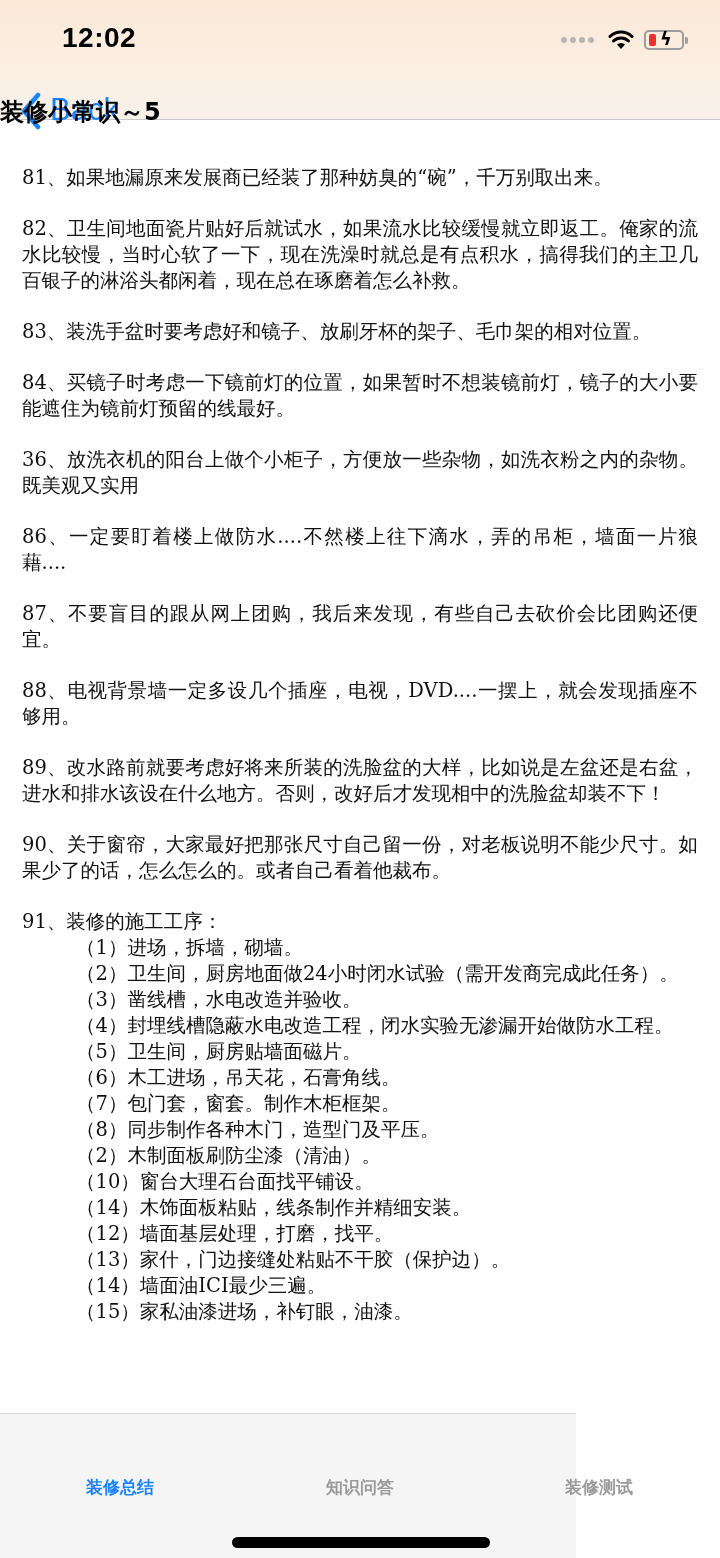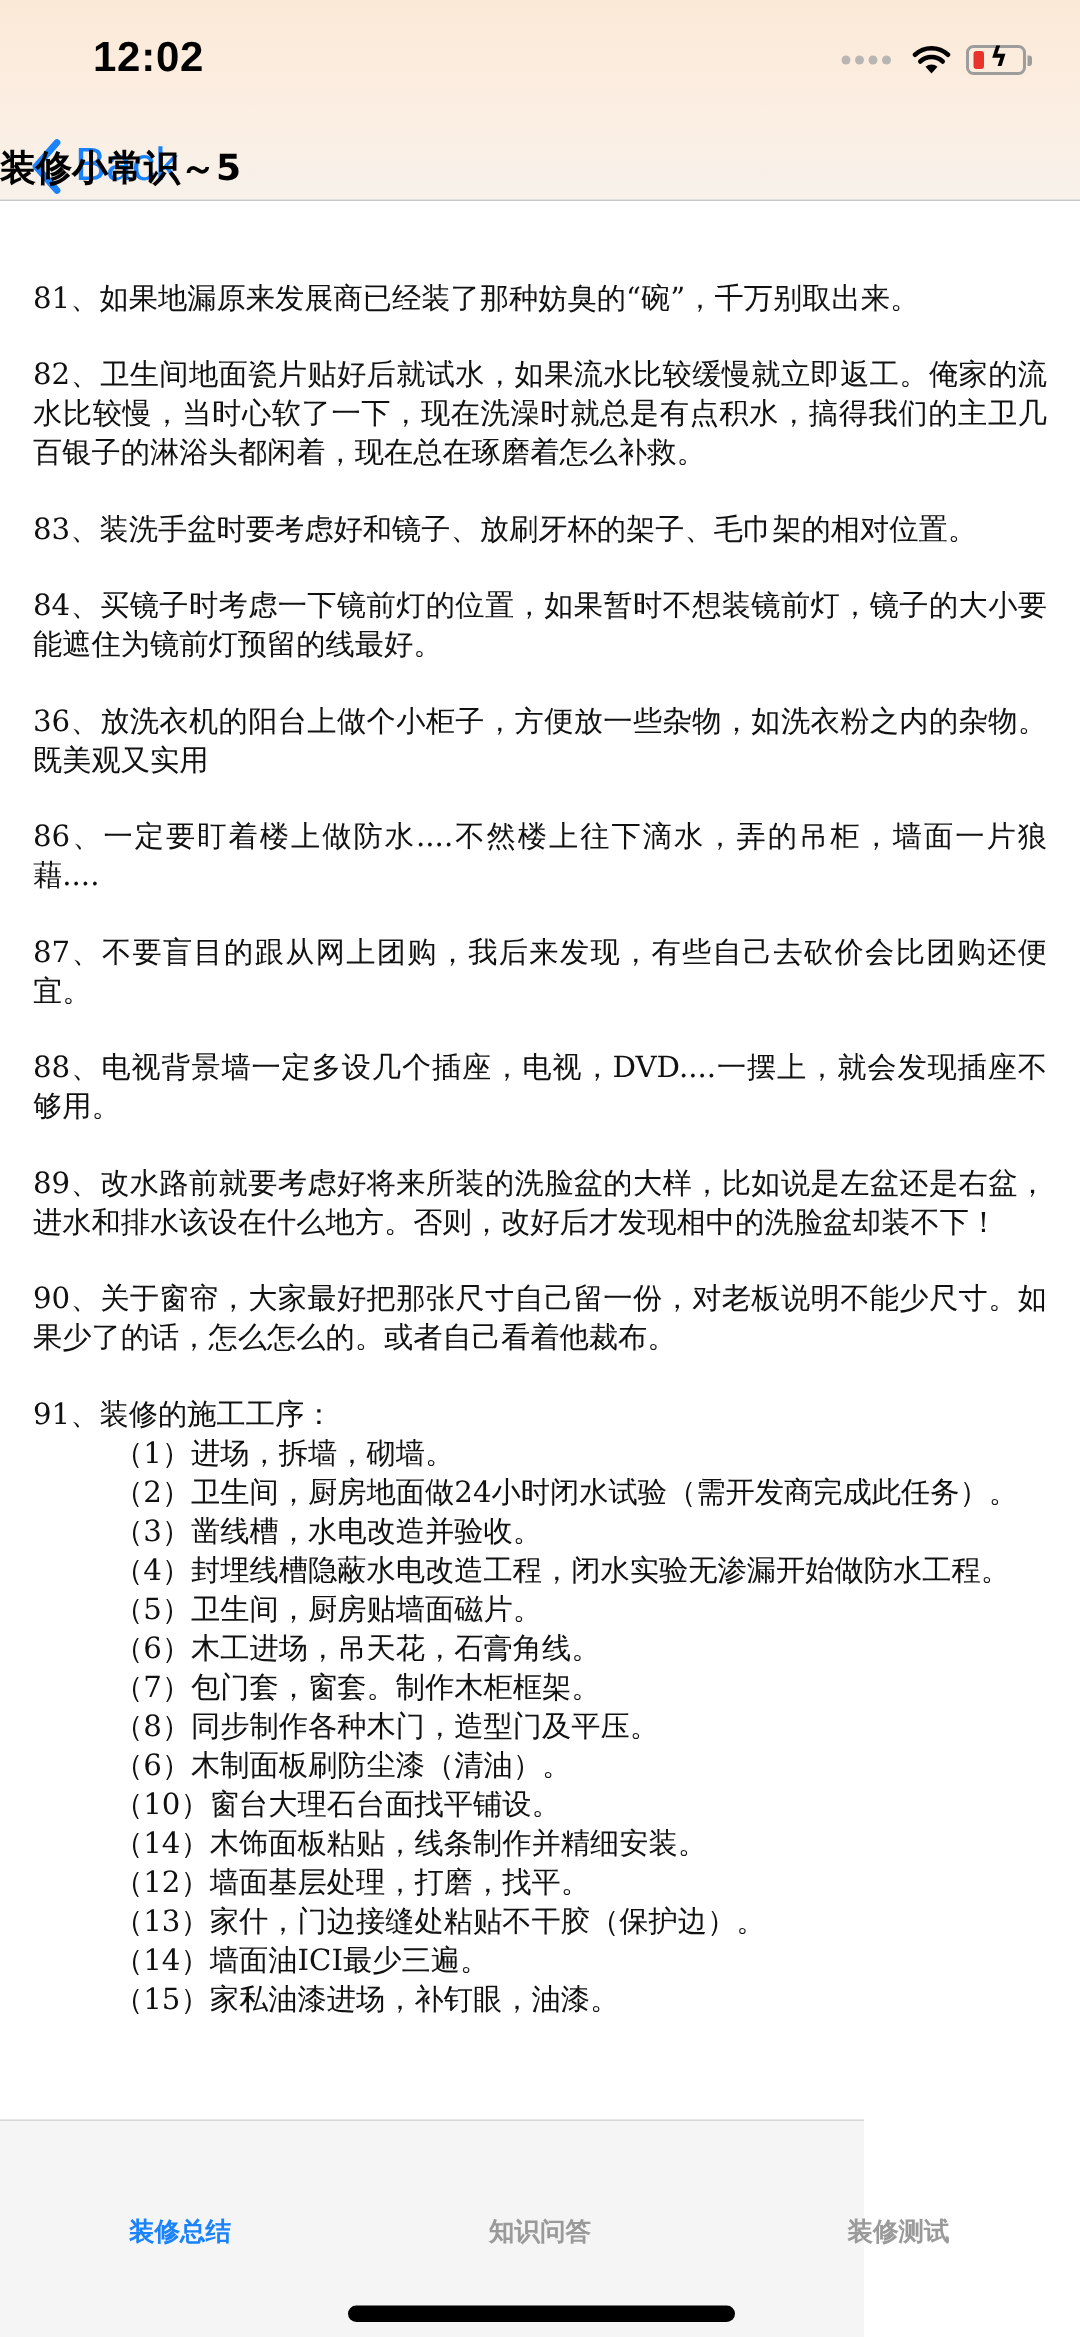--- a/index.html
+++ b/index.html
@@ -1,20 +1,20 @@
 <!DOCTYPE html>
 <html><head>
 <meta charset="utf-8">
 <style>
   * { box-sizing: border-box; margin: 0; padding: 0; }
   html, body { width: 720px; height: 1558px; overflow: hidden; background: #ffffff; }
   body { position: relative; font-family: "DejaVu Sans", "Liberation Sans", sans-serif; color: #111; }
 
   .top-bar {
-    position: absolute; left: 0; top: 0; width: 720px; height: 134px;
+    position: absolute; left: 0; top: 0; width: 720px; height: 120px;
     background: linear-gradient(180deg, #fbe9d7 0%, #fbeee2 55%, #f7f1ea 100%);
     border-bottom: 1px solid #c9c9c9;
     z-index: 5;
   }
   .status-time {
     position: absolute; left: 62px; top: 22px; font-size: 28px; font-weight: bold;
     font-family: "Liberation Sans", sans-serif; color: #000; letter-spacing: 0.5px;
   }
   .status-right { position: absolute; right: 36px; top: 26px; height: 28px; display: flex; align-items: center; gap: 10px; }
   .signal-dots { display: flex; gap: 3px; align-items: center; margin-right: 4px; }
@@ -28,21 +28,21 @@
     position: absolute; left: 20px; top: 92px; display: flex; align-items: flex-start; cursor: pointer;
     color: #1a82fb;
   }
   .nav-back-label { font-family: "Liberation Sans", sans-serif; font-size: 31px; margin-left: 8px; }
   .nav-title {
     position: absolute; left: 0; right: 0; top: 96px; 
     font-size: 24px; font-weight: bold; color: #000;
   }
 
   .content {
-    position: absolute; left: 0; top: 168px; width: 720px; height: 1258px; overflow: hidden;
+    position: absolute; left: 0; top: 147px; width: 720px; height: 1258px; overflow: hidden;
     padding: 18px 22px 0 22px;
     font-family: "DejaVu Serif", "Liberation Serif", serif;
     font-size: 19.5px; line-height: 26px; color: #111;
   }
   .para { margin-bottom: 25px; text-align: justify; }
   .step { text-indent: 54px; }
   .steps { margin-top: 0; }
 
   .tab-bar {
     position: absolute; left: 0; top: 1413px; width: 576px; height: 145px;
@@ -100,21 +100,21 @@
   <div class="steps">
     <p>91、装修的施工工序：</p>
     <p class="step">（1）进场，拆墙，砌墙。</p>
     <p class="step">（2）卫生间，厨房地面做24小时闭水试验（需开发商完成此任务）。</p>
     <p class="step">（3）凿线槽，水电改造并验收。</p>
     <p class="step">（4）封埋线槽隐蔽水电改造工程，闭水实验无渗漏开始做防水工程。</p>
     <p class="step">（5）卫生间，厨房贴墙面磁片。</p>
     <p class="step">（6）木工进场，吊天花，石膏角线。</p>
     <p class="step">（7）包门套，窗套。制作木柜框架。</p>
     <p class="step">（8）同步制作各种木门，造型门及平压。</p>
-    <p class="step">（6）木制面板刷防尘漆（清油）。</p>
+    <p class="step">（2）木制面板刷防尘漆（清油）。</p>
     <p class="step">（10）窗台大理石台面找平铺设。</p>
     <p class="step">（14）木饰面板粘贴，线条制作并精细安装。</p>
     <p class="step">（12）墙面基层处理，打磨，找平。</p>
     <p class="step">（13）家什，门边接缝处粘贴不干胶（保护边）。</p>
     <p class="step">（14）墙面油ICI最少三遍。</p>
     <p class="step">（15）家私油漆进场，补钉眼，油漆。</p>
   </div>
 </div>
 
 <div class="tab-bar">

